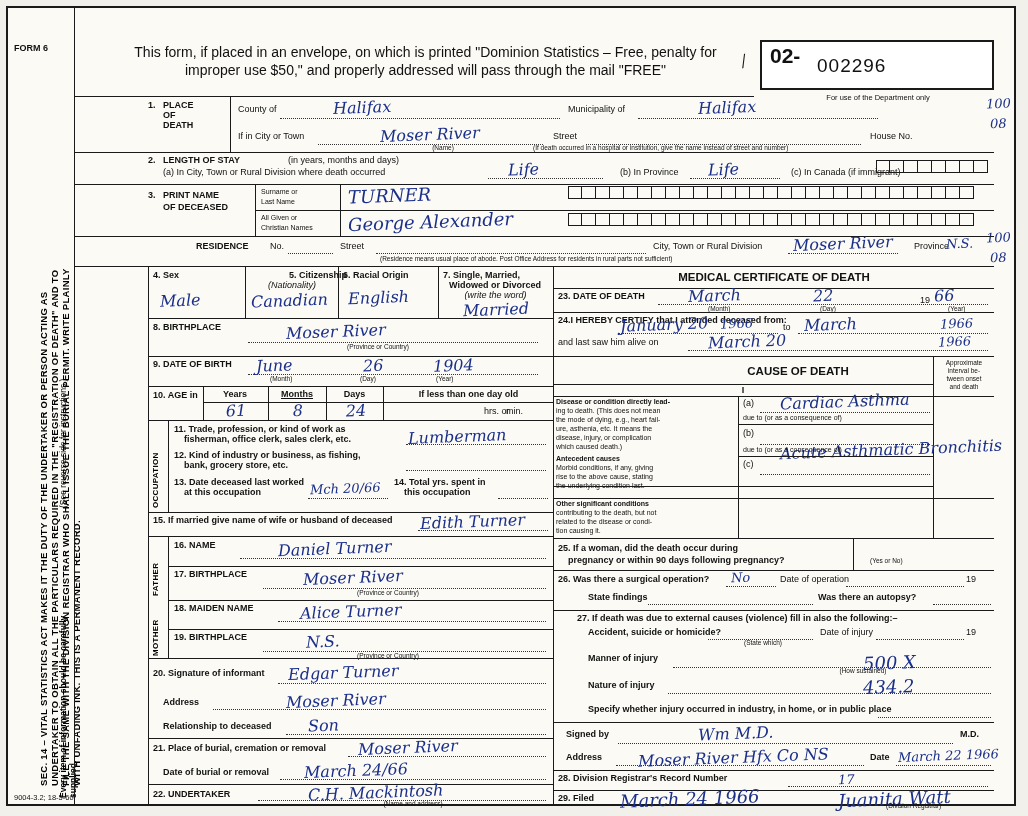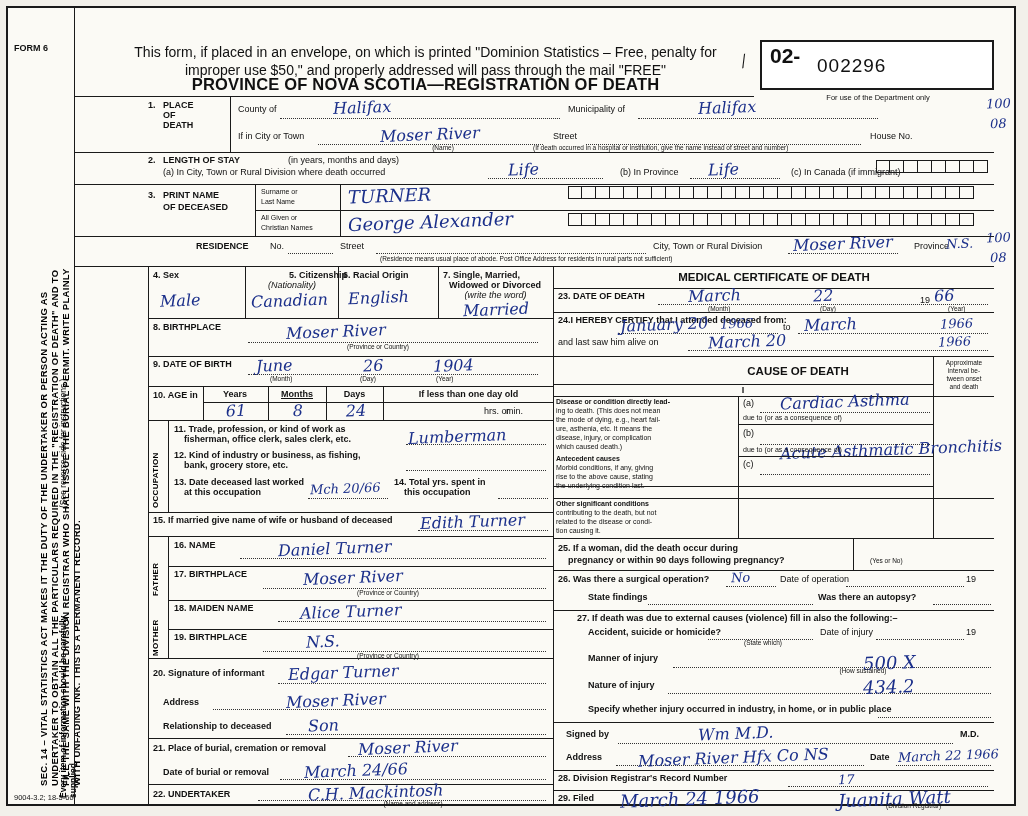--- a/index.html
+++ b/index.html
@@ -53,21 +53,20 @@
 
     <div class="t b" style="left:6px;top:36px;">FORM 6</div>
 
     <div class="vert" style="left:30px;top:258px;height:520px;width:14px;">SEC. 14 – VITAL STATISTICS ACT MAKES IT THE DUTY OF THE UNDERTAKER OR PERSON ACTING AS UNDERTAKER TO OBTAIN ALL THE PARTICULARS REQUIRED IN THE "REGISTRATION OF DEATH" AND TO FILE THE SAME WITH THE DIVISION REGISTRAR WHO SHALL ISSUE THE BURIAL PERMIT. WRITE PLAINLY WITH UNFADING INK. THIS IS A PERMANENT RECORD.</div>
     <div class="vertthin" style="left:50px;top:600px;height:190px;width:12px;font-weight:bold;">Every item of information should be carefully supplied.</div>
     <div class="vertthin" style="left:50px;top:300px;height:200px;width:12px;">(See reverse side for instructions.)</div>
 
     <div class="ln vl" style="left:66px;top:0px;height:798px;"></div>
 
     <div class="t ctr" style="left:120px;top:36px;width:595px;font-size:14px;line-height:1.25;">This form, if placed in an envelope, on which is printed "Dominion Statistics – Free, penalty for improper use $50," and properly addressed will pass through the mail "FREE"</div>
-    <div class="t b ctr" style="left:120px;top:68px;width:595px;font-size:16.5px;letter-spacing:0.2px;">PROVINCE OF NOVA SCOTIA—REGISTRATION OF DEATH</div>
     <div class="t ctr" style="left:760px;top:86px;width:220px;font-size:7.5px;">For use of the Department only</div>
 
     <div class="tag" style="left:752px;top:32px;width:230px;height:46px;">
       <div class="t b" style="left:8px;top:3px;font-size:21px;font-family:'Liberation Sans',sans-serif;">02-</div>
       <div class="t" style="left:55px;top:14px;font-size:19px;letter-spacing:1px;">002296</div>
     </div>
     <div class="t" style="left:735px;top:44px;font-size:18px;transform:rotate(-25deg);">⁄</div>
 
     <div class="hw sm" style="left:978px;top:88px;">100</div>
     <div class="hw sm" style="left:982px;top:108px;">08</div>

